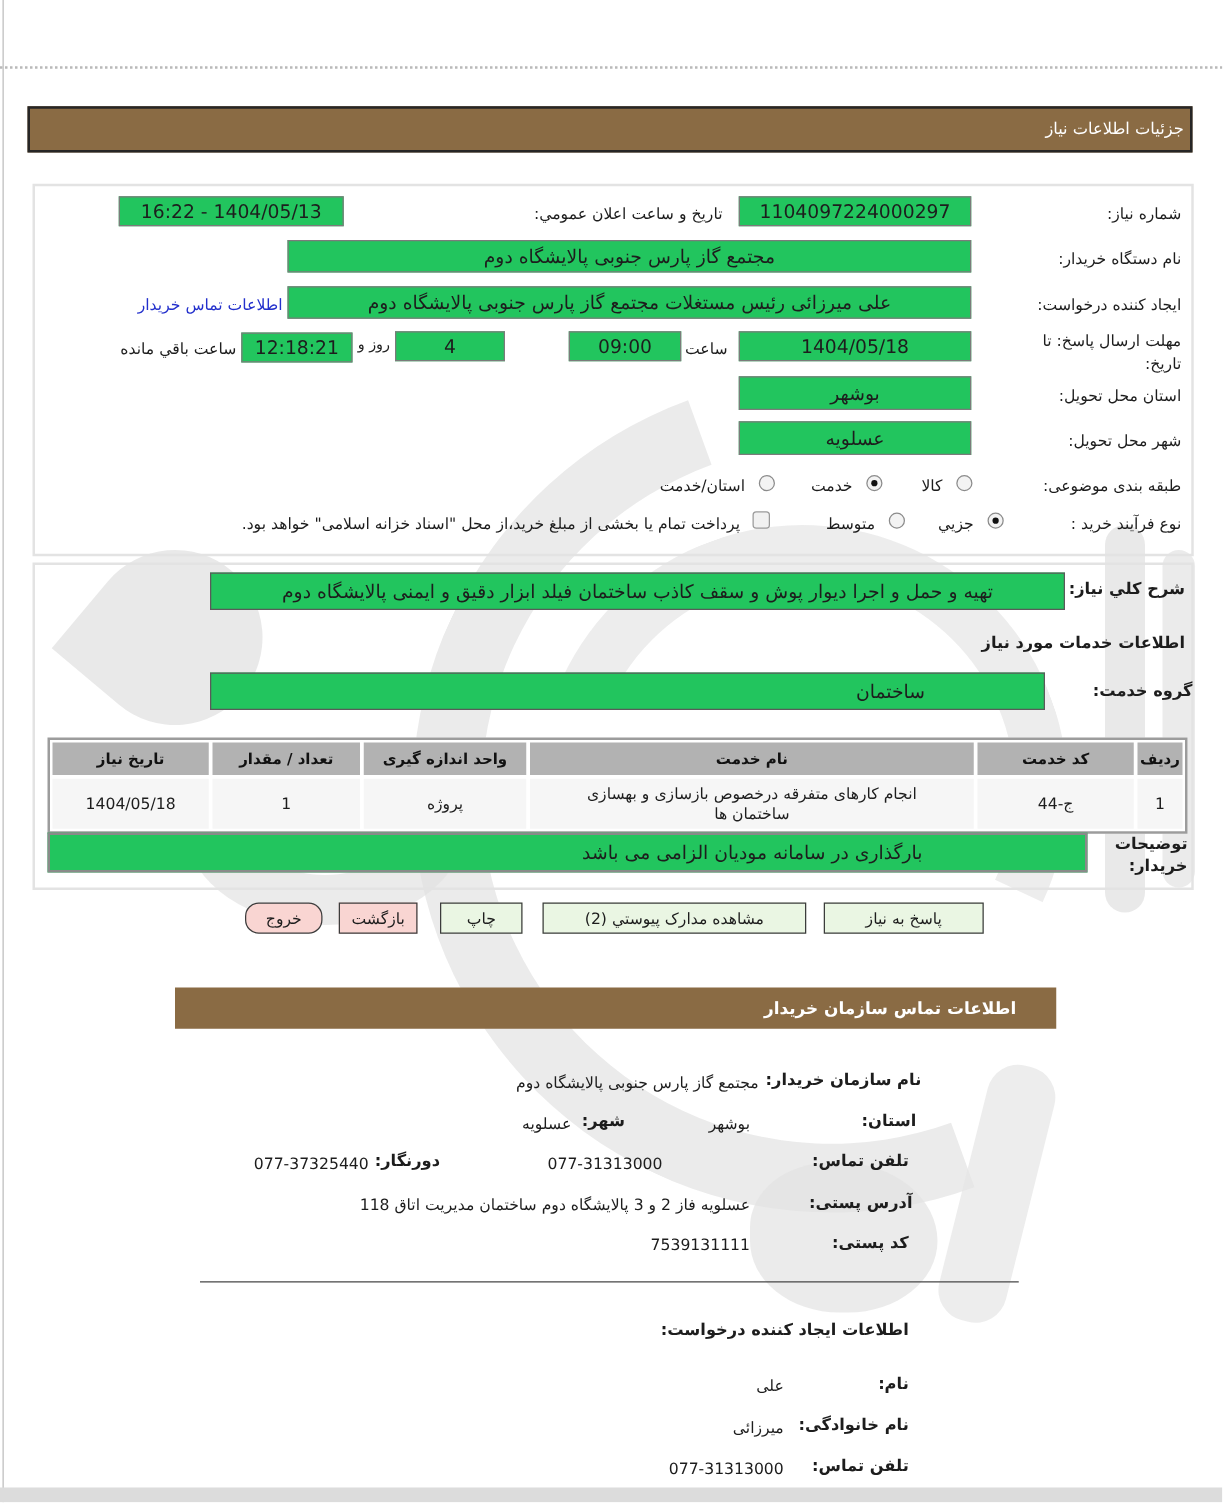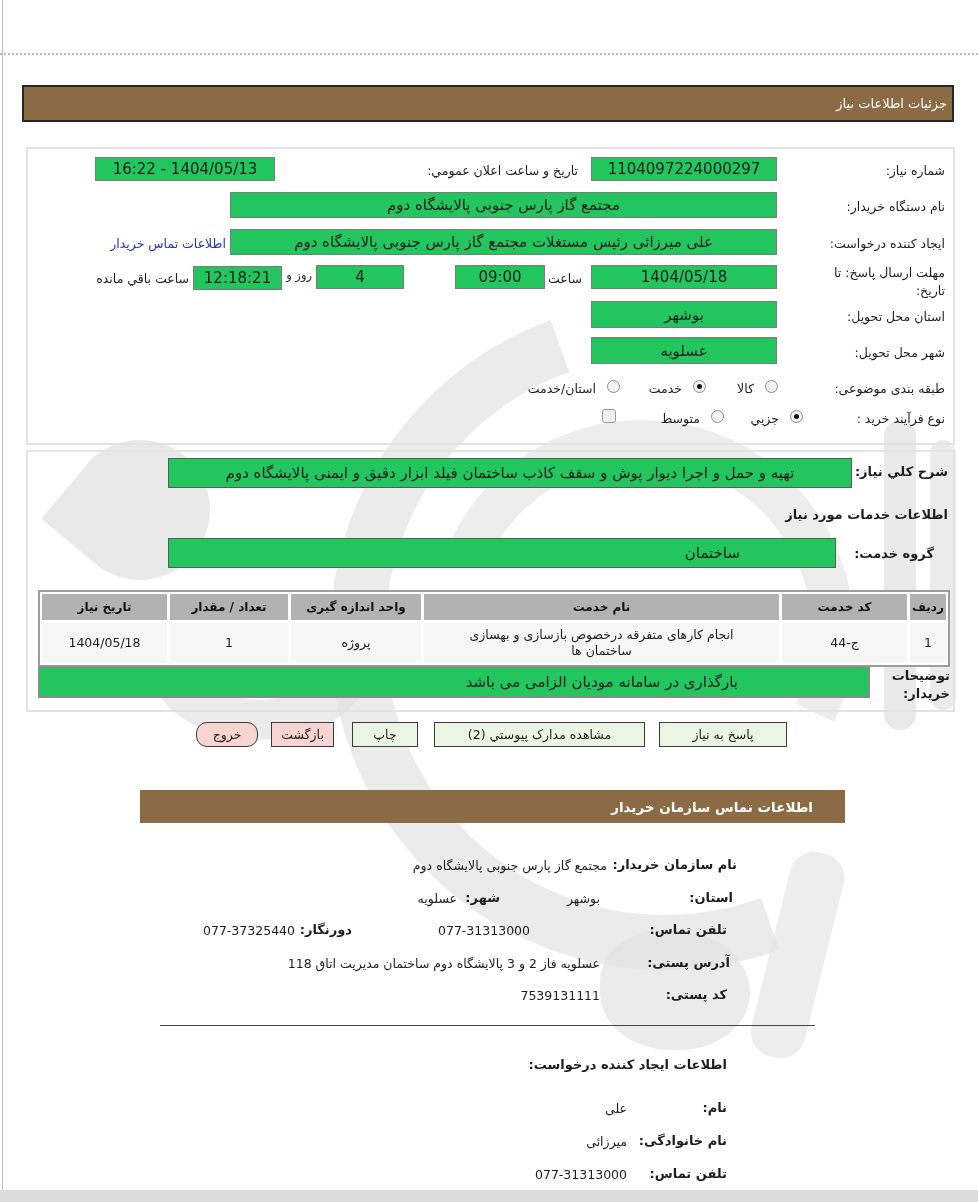--- a/index.html
+++ b/index.html
@@ -124,31 +124,32 @@
   <span class="lbl" style="right:296px;top:381px;">خدمت</span>
   <div class="radio" style="right:358px;top:380px;"></div>
   <span class="lbl" style="right:382px;top:381px;">استان/خدمت</span>
 
   <span class="lbl" style="right:33px;top:411px;">نوع فرآیند خرید :</span>
   <div class="radio checked" style="right:175px;top:410px;"></div>
   <span class="lbl" style="right:199px;top:411px;">جزيي</span>
   <div class="radio" style="right:254px;top:410px;"></div>
   <span class="lbl" style="right:278px;top:411px;">متوسط</span>
   <div class="checkbox" style="right:362px;top:409px;"></div>
+  <span class="lbl" style="right:386px;top:411px;">پرداخت تمام یا بخشی از مبلغ خرید،از محل "اسناد خزانه اسلامی" خواهد بود.</span>
 
   <div class="panel" style="left:26px;top:450px;width:925px;height:258px;"></div>
 
   <span class="lbl blbl" style="right:30px;top:464px;">شرح کلي نیاز:</span>
   <div class="ibox" style="left:168px;top:458px;width:684px;height:30px;border-color:#5a5a5a;text-align:right;">
     <span class="val">تهیه و حمل و اجرا دیوار پوش و سقف کاذب ساختمان فیلد ابزار دقیق و ایمنی پالایشگاه دوم</span>
   </div>
 
   <span class="lbl blbl" style="right:30px;top:507px;">اطلاعات خدمات مورد نیاز</span>
 
-  <span class="lbl blbl" style="right:44px;top:546px;margin-left:48px;">گروه خدمت:</span>
+  <span class="lbl blbl" style="right:24px;top:546px;margin-left:48px;">گروه خدمت:</span>
   <div class="ibox" style="left:168px;top:538px;width:668px;height:30px;justify-content:flex-start;padding-right:95px;border-color:#5a5a5a;">
     <span class="val">ساختمان</span>
   </div>
 
   <div class="tbl">
     <div class="trow thead">
       <div class="tcell c0">ردیف</div>
       <div class="tcell c1">کد خدمت</div>
       <div class="tcell c2">نام خدمت</div>
       <div class="tcell c3">واحد اندازه گیری</div>

